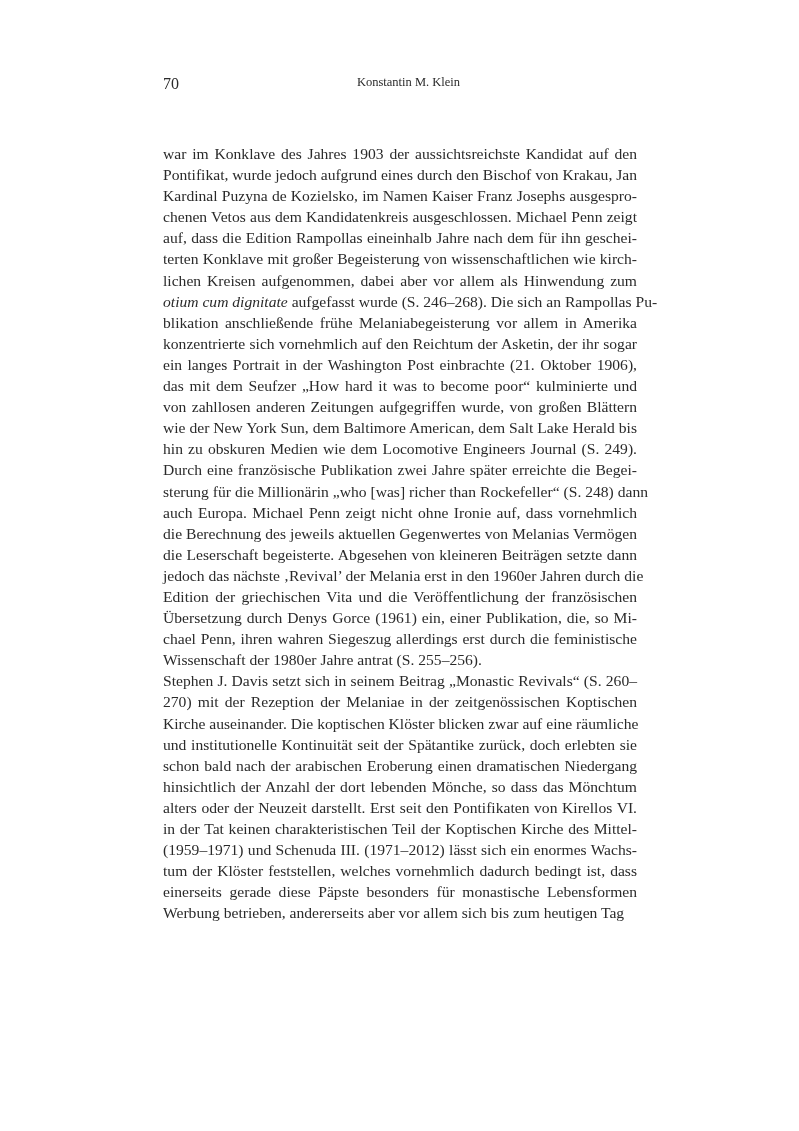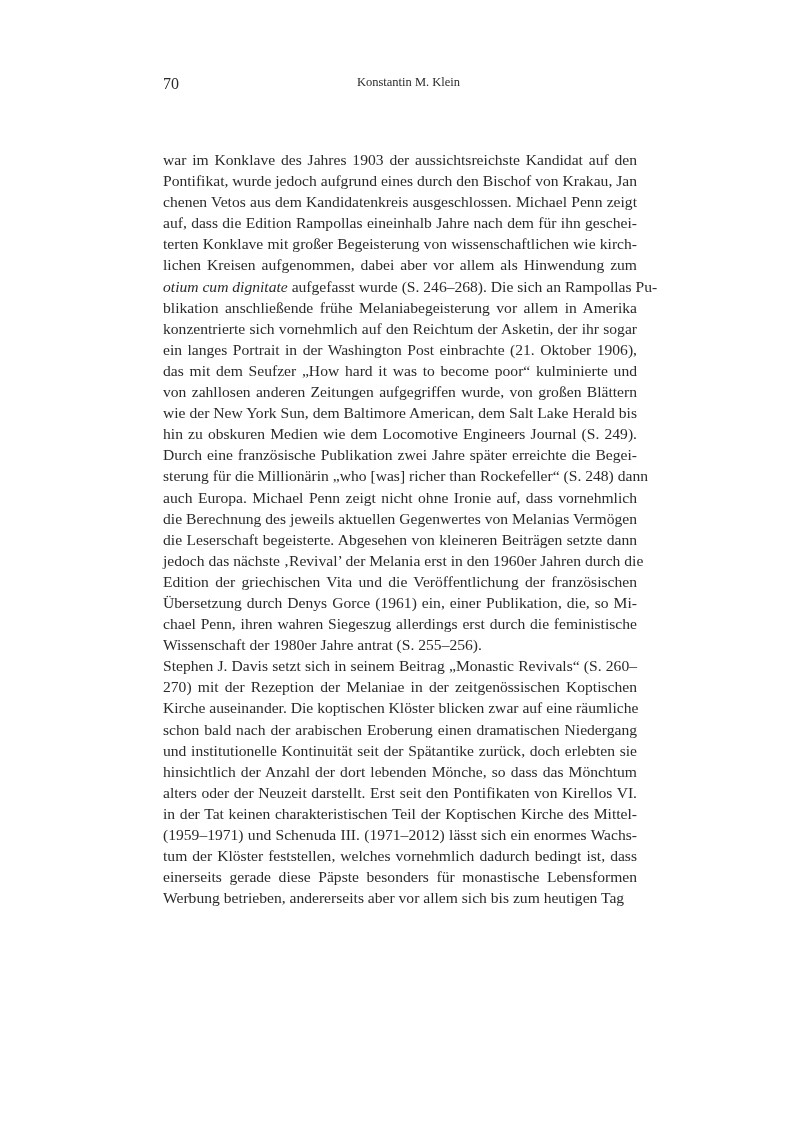--- a/index.html
+++ b/index.html
@@ -1,37 +1,38 @@
 <!DOCTYPE html>
 <html><head>
 <meta charset="utf-8">
 <style>
   html, body { margin: 0; padding: 0; background: #ffffff; }
   body { width: 799px; height: 1131px; position: relative; overflow: hidden;
          font-family: "Liberation Serif", "DejaVu Serif", serif; color: #2a2a2a; }
   .page-number { position: absolute; left: 163px; top: 75px; font-size: 16px; }
   .running-head { position: absolute; left: 0; width: 799px; top: 75px; text-align: center; font-size: 12.5px; padding-left: 0; }
   .running-head span { display: inline-block; margin-left: 18px; }
-  .body-text { position: absolute; left: 163px; top: 149px; width: 474px; font-size: 15.6px; }
+  .body-text { position: absolute; left: 163px; top: 143px; width: 474px; font-size: 15.6px; }
   .line { display: block; height: 21.1px; line-height: 21.1px; text-align: justify; text-align-last: justify; white-space: nowrap; overflow: visible; }
   .line.last { text-align-last: left; }
   .para + .para { }
   .line span.it { font-style: italic; }
 </style>
 </head>
 <body>
 
 <div>
   <div class="page-number">70</div>
   <div class="running-head"><span>Konstantin M. Klein</span></div>
 
   <div class="body-text">
     <div class="para" id="para0">
         <div class="line">war im Konklave des Jahres 1903 der aussichtsreichste Kandidat auf den</div>
         <div class="line">Pontifikat, wurde jedoch aufgrund eines durch den Bischof von Krakau, Jan</div>
+        <div class="line">Kardinal Puzyna de Kozielsko, im Namen Kaiser Franz Josephs ausgespro-</div>
         <div class="line">chenen Vetos aus dem Kandidatenkreis ausgeschlossen. Michael Penn zeigt</div>
         <div class="line">auf, dass die Edition Rampollas eineinhalb Jahre nach dem für ihn geschei-</div>
         <div class="line">terten Konklave mit großer Begeisterung von wissenschaftlichen wie kirch-</div>
         <div class="line">lichen Kreisen aufgenommen, dabei aber vor allem als Hinwendung zum</div>
         <div class="line"><span class="it">otium cum dignitate</span><span> aufgefasst wurde (S. 246–268). Die sich an Rampollas Pu-</span></div>
         <div class="line">blikation anschließende frühe Melaniabegeisterung vor allem in Amerika</div>
         <div class="line">konzentrierte sich vornehmlich auf den Reichtum der Asketin, der ihr sogar</div>
         <div class="line">ein langes Portrait in der Washington Post einbrachte (21. Oktober 1906),</div>
         <div class="line">das mit dem Seufzer „How hard it was to become poor“ kulminierte und</div>
         <div class="line">von zahllosen anderen Zeitungen aufgegriffen wurde, von großen Blättern</div>
@@ -45,22 +46,22 @@
         <div class="line">jedoch das nächste ‚Revival’ der Melania erst in den 1960er Jahren durch die</div>
         <div class="line">Edition der griechischen Vita und die Veröffentlichung der französischen</div>
         <div class="line">Übersetzung durch Denys Gorce (1961) ein, einer Publikation, die, so Mi-</div>
         <div class="line">chael Penn, ihren wahren Siegeszug allerdings erst durch die feministische</div>
         <div class="line last">Wissenschaft der 1980er Jahre antrat (S. 255–256).</div>
       </div>
     <div class="para" id="para1">
         <div class="line">Stephen J. Davis setzt sich in seinem Beitrag „Monastic Revivals“ (S. 260–</div>
         <div class="line">270) mit der Rezeption der Melaniae in der zeitgenössischen Koptischen</div>
         <div class="line">Kirche auseinander. Die koptischen Klöster blicken zwar auf eine räumliche</div>
+        <div class="line">und institutionelle Kontinuität seit der Spätantike zurück, doch erlebten sie</div>
         <div class="line">schon bald nach der arabischen Eroberung einen dramatischen Niedergang</div>
-        <div class="line">und institutionelle Kontinuität seit der Spätantike zurück, doch erlebten sie</div>
         <div class="line">hinsichtlich der Anzahl der dort lebenden Mönche, so dass das Mönchtum</div>
         <div class="line">alters oder der Neuzeit darstellt. Erst seit den Pontifikaten von Kirellos VI.</div>
         <div class="line">in der Tat keinen charakteristischen Teil der Koptischen Kirche des Mittel-</div>
         <div class="line">(1959–1971) und Schenuda III. (1971–2012) lässt sich ein enormes Wachs-</div>
         <div class="line">tum der Klöster feststellen, welches vornehmlich dadurch bedingt ist, dass</div>
         <div class="line">einerseits gerade diese Päpste besonders für monastische Lebensformen</div>
         <div class="line last">Werbung betrieben, andererseits aber vor allem sich bis zum heutigen Tag</div>
       </div>
   </div>
 </div>

